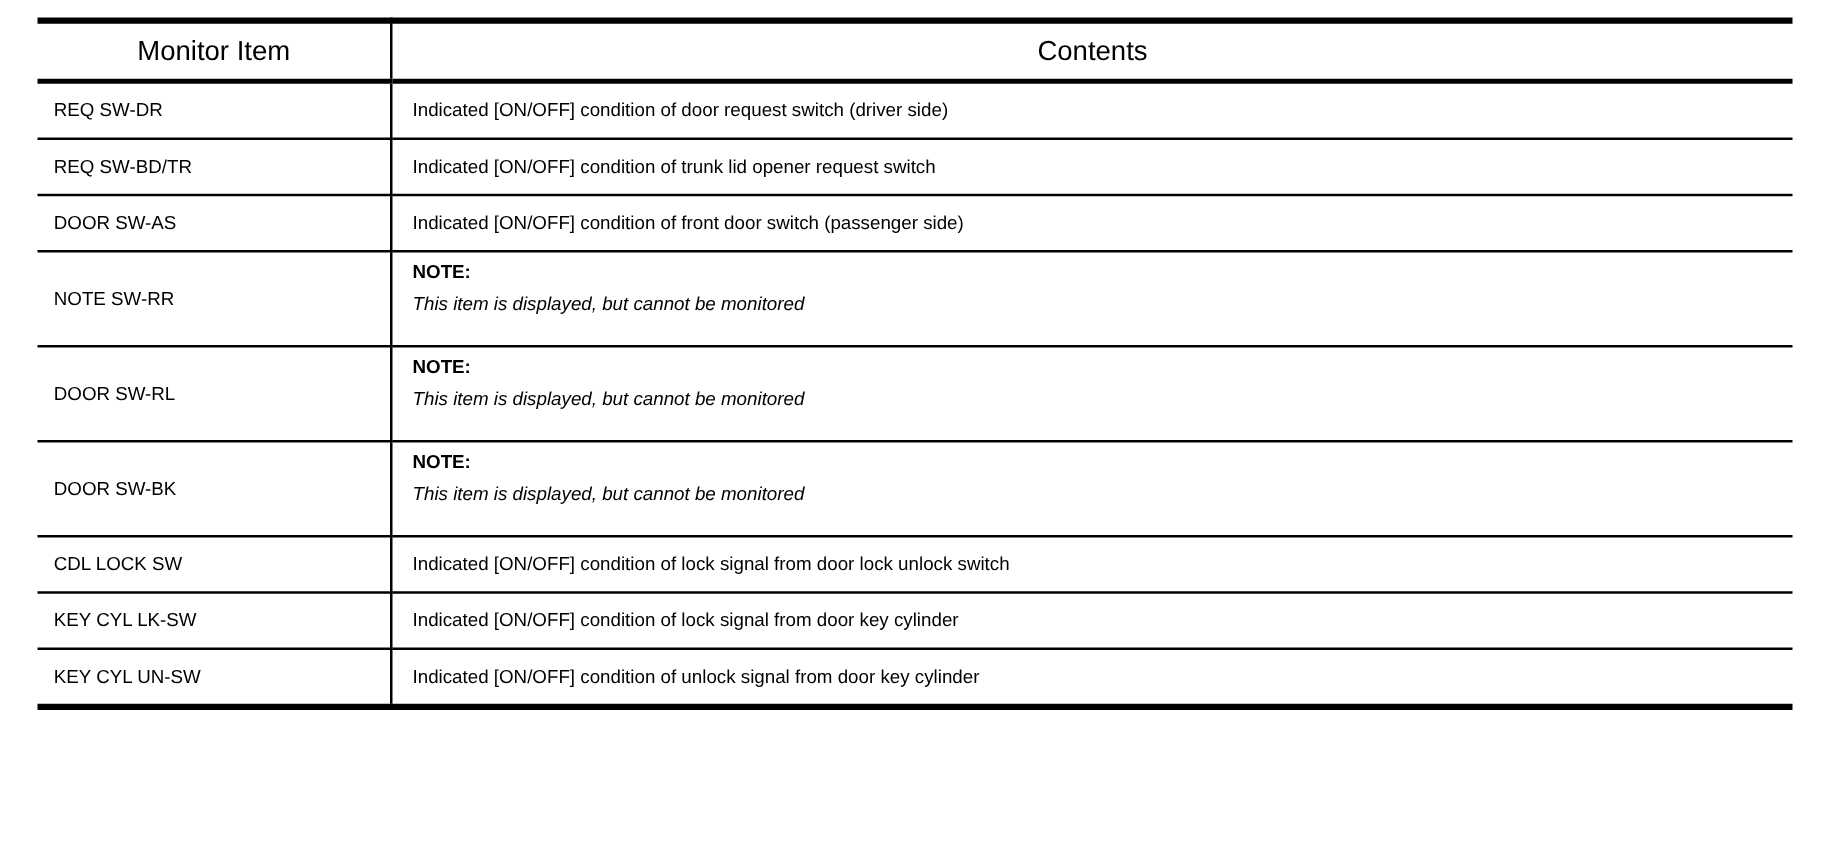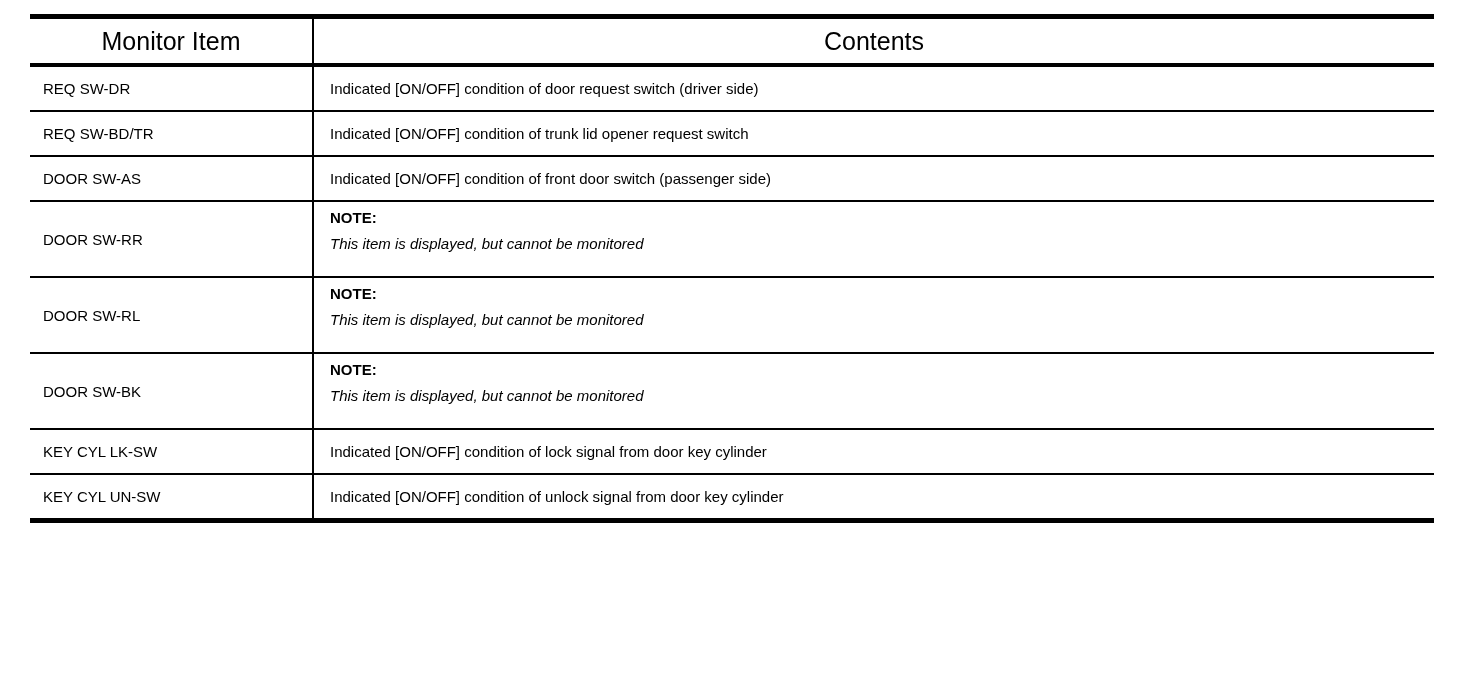--- a/index.html
+++ b/index.html
@@ -26,21 +26,21 @@
     font-size: 19px;
     color: #000000;
   }
   .doc-table col.col-1 { width: 283px; }
   .doc-table th {
     font-weight: normal;
     height: 42px;
     text-align: center;
     vertical-align: middle;
     border-bottom: 4px solid #000000;
-    font-size: 25px;
+    font-size: 22px;
   }
   .doc-table th:first-child { border-right: 2px solid #000000; }
   .doc-table td {
     border-bottom: 2px solid #000000;
     vertical-align: middle;
     font-size: 15px;
   }
   .doc-table td.cell-item {
     border-right: 2px solid #000000;
     padding-left: 13px;
@@ -85,21 +85,21 @@
     <td class="cell-contents">Indicated [ON/OFF] condition of trunk lid opener request switch</td>
   </tr>
 
 
   <tr class="simple-row">
     <td class="cell-item">DOOR SW-AS</td>
     <td class="cell-contents">Indicated [ON/OFF] condition of front door switch (passenger side)</td>
   </tr>
 
   <tr class="note-row">
-    <td class="cell-item">DOOR SW-RR</td>
+    <td class="cell-item">NOTE SW-RR</td>
     <td class="cell-contents">
       <div class="note-label">NOTE:</div>
       <div class="note-text">This item is displayed, but cannot be monitored</div>
     </td>
   </tr>
 
   <tr class="note-row">
     <td class="cell-item">DOOR SW-RL</td>
     <td class="cell-contents">
       <div class="note-label">NOTE:</div>
@@ -108,20 +108,24 @@
   </tr>
 
   <tr class="note-row">
     <td class="cell-item">DOOR SW-BK</td>
     <td class="cell-contents">
       <div class="note-label">NOTE:</div>
       <div class="note-text">This item is displayed, but cannot be monitored</div>
     </td>
   </tr>
 
+  <tr class="simple-row">
+    <td class="cell-item">CDL LOCK SW</td>
+    <td class="cell-contents">Indicated [ON/OFF] condition of lock signal from door lock unlock switch</td>
+  </tr>
 
 
   <tr class="simple-row">
     <td class="cell-item">KEY CYL LK-SW</td>
     <td class="cell-contents">Indicated [ON/OFF] condition of lock signal from door key cylinder</td>
   </tr>
 
   <tr class="simple-row">
     <td class="cell-item">KEY CYL UN-SW</td>
     <td class="cell-contents">Indicated [ON/OFF] condition of unlock signal from door key cylinder</td>

